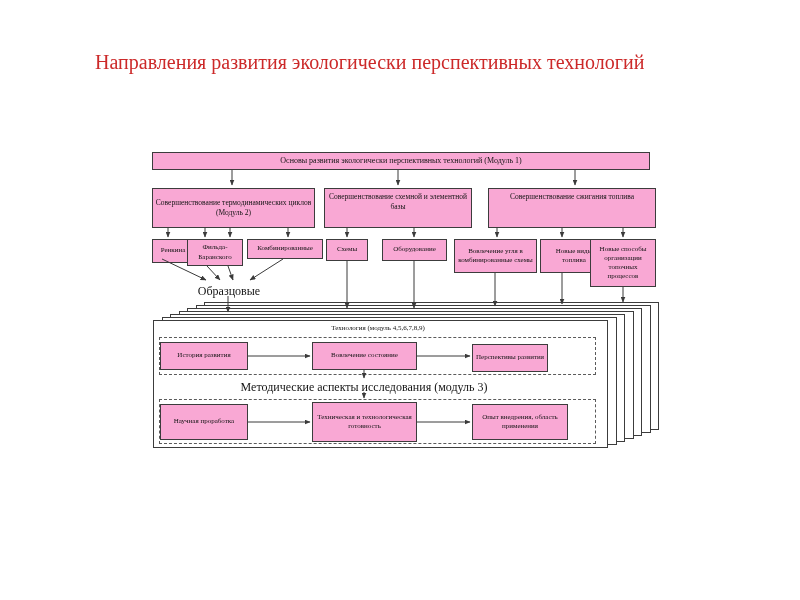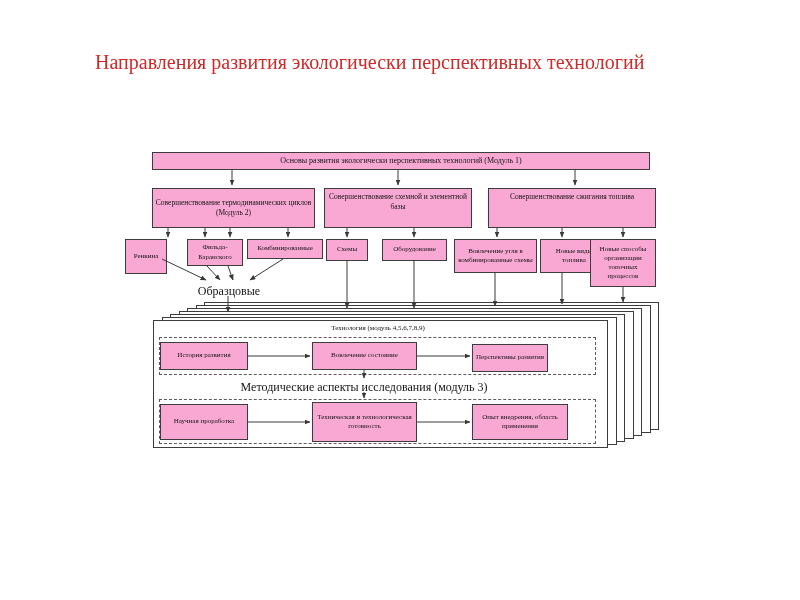--- a/index.html
+++ b/index.html
@@ -31,21 +31,21 @@
 <div id="slide">
 
   <div class="slide-title">Направления развития экологически перспективных технологий</div>
 
   <div class="box rootbox" style="left:152px;top:152px;width:498px;height:18px;">Основы развития экологически перспективных технологий (Модуль 1)</div>
 
   <div class="box big" style="left:152px;top:188px;width:163px;height:40px;">Совершенствование термодинамических циклов (Модуль 2)</div>
   <div class="box big topalign" style="left:324px;top:188px;width:148px;height:40px;">Совершенствование схемной и элементной базы</div>
   <div class="box big topalign" style="left:488px;top:188px;width:168px;height:40px;">Совершенствование сжигания топлива</div>
 
-  <div class="box" style="left:125px;top:239px;width:42px;height:35px;">Ренкина</div>
+  <div class="box" style="left:152px;top:239px;width:42px;height:24px;">Ренкина</div>
   <div class="box" style="left:187px;top:239px;width:56px;height:27px;">Фильда-Баранского</div>
   <div class="box" style="left:247px;top:239px;width:76px;height:20px;">Комбинированные</div>
 
   <div class="box" style="left:326px;top:239px;width:42px;height:22px;">Схемы</div>
   <div class="box" style="left:382px;top:239px;width:65px;height:22px;">Оборудование</div>
 
   <div class="box" style="left:454px;top:239px;width:83px;height:34px;">Вовлечение угля в комбинированные схемы</div>
   <div class="box" style="left:540px;top:239px;width:68px;height:34px;">Новые виды топлива</div>
   <div class="box" style="left:590px;top:239px;width:66px;height:48px;">Новые способы организации топочных процессов</div>
 

